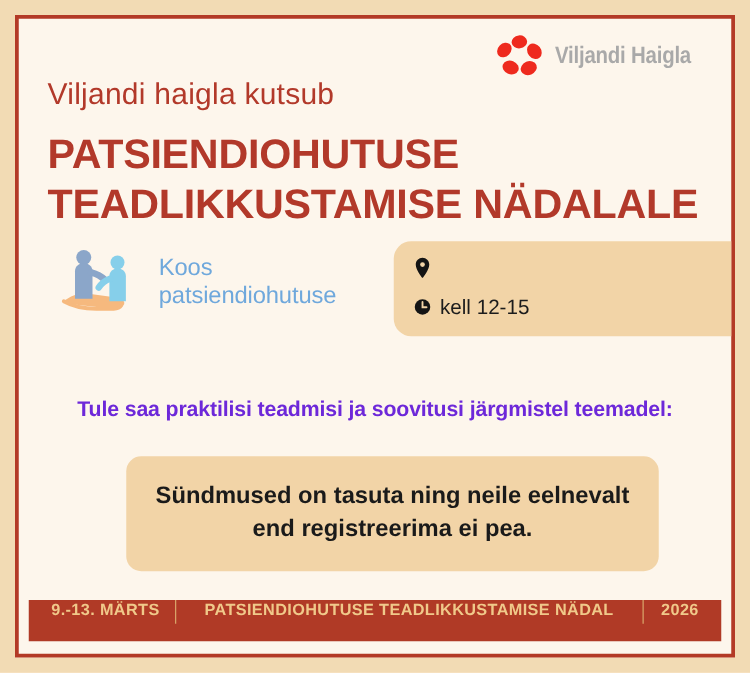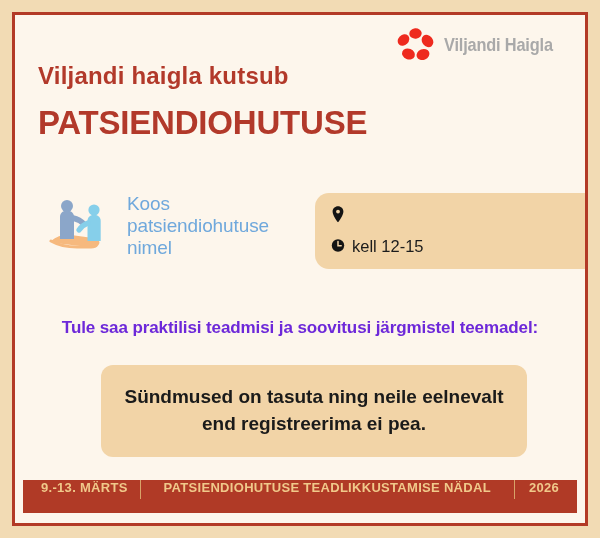--- a/index.html
+++ b/index.html
@@ -54,21 +54,21 @@
     transform-origin: left center;
     white-space: nowrap;
   }
 
   #kicker {
     position: absolute;
     left: 23px;
     top: 47px;
     color: #B2392A;
     font-size: 24px;
-    font-weight: 700;
+    font-weight: 400;
     letter-spacing: 0.2px;
     white-space: nowrap;
   }
 
   #headline {
     position: absolute;
     left: 23px;
     top: 88px;
     width: 560px;
     color: #B2392A;
@@ -207,39 +207,39 @@
         </g>
         <circle cx="19.6" cy="16.2" r="4.3" fill="#FDF6EC"></circle>
       </svg>
       <span id="brand-name">Viljandi Haigla</span>
     </div>
 
     <div id="kicker">Viljandi haigla kutsub</div>
 
     <div id="headline">
       <div>PATSIENDIOHUTUSE</div>
+      <div>TEADLIKKUSTAMISE NÄDALALE</div>
     </div>
 
     <div id="mid">
 
       <div id="campaign-logo">
         <svg id="campaign-mark" viewBox="0 0 66 66">
           <path d="M2 48c6-5 13-7 20-6l22 3c3 .4 5 1.4 6 3 1 1.6.4 3.4-1.6 4.2-3 1.2-8 1.6-13 1.2L14 51c-5-.4-9-1.2-12-3z" fill="#F6B97E"></path>
           <path d="M2 48c7 4 16 6 26 6h14c3 0 5-1 6-2.6" fill="none" stroke="#F6B97E" stroke-width="3" stroke-linecap="round"></path>
           <circle cx="18" cy="13" r="6" fill="#8BA6C9"></circle>
           <path d="M11 24c0-4 3-6.5 7-6.5s7 2.5 7 6.5v22H11z" fill="#8BA6C9"></path>
           <path d="M24 25c4 1 8 3 11 6" fill="none" stroke="#8BA6C9" stroke-width="5.5" stroke-linecap="round"></path>
           <circle cx="45" cy="17" r="5.6" fill="#86CFEA"></circle>
           <path d="M38.5 28c0-3.8 2.9-6.2 6.6-6.2s6.6 2.4 6.6 6.2v20H38.5z" fill="#86CFEA"></path>
           <path d="M39 30c-4 1.5-7 4-9 7" fill="none" stroke="#86CFEA" stroke-width="5.2" stroke-linecap="round"></path>
         </svg>
         <div id="campaign-text">
           <div>Koos</div>
           <div>patsiendiohutuse</div>
-          <div>nimel</div>
         </div>
       </div>
 
       <div id="info-card">
 
         <div class="info-line">
           <svg class="info-ico" viewBox="0 0 14 19">
             <path d="M7 1.2C4 1.2 1.6 3.6 1.6 6.6c0 3.8 4.3 9.5 5.1 10.5.2.2.4.2.6 0 .8-1 5.1-6.7 5.1-10.5 0-3-2.4-5.4-5.4-5.4z" fill="#141414"></path>
             <circle cx="7" cy="6.6" r="1.9" fill="#F2D4A7"></circle>
           </svg>

